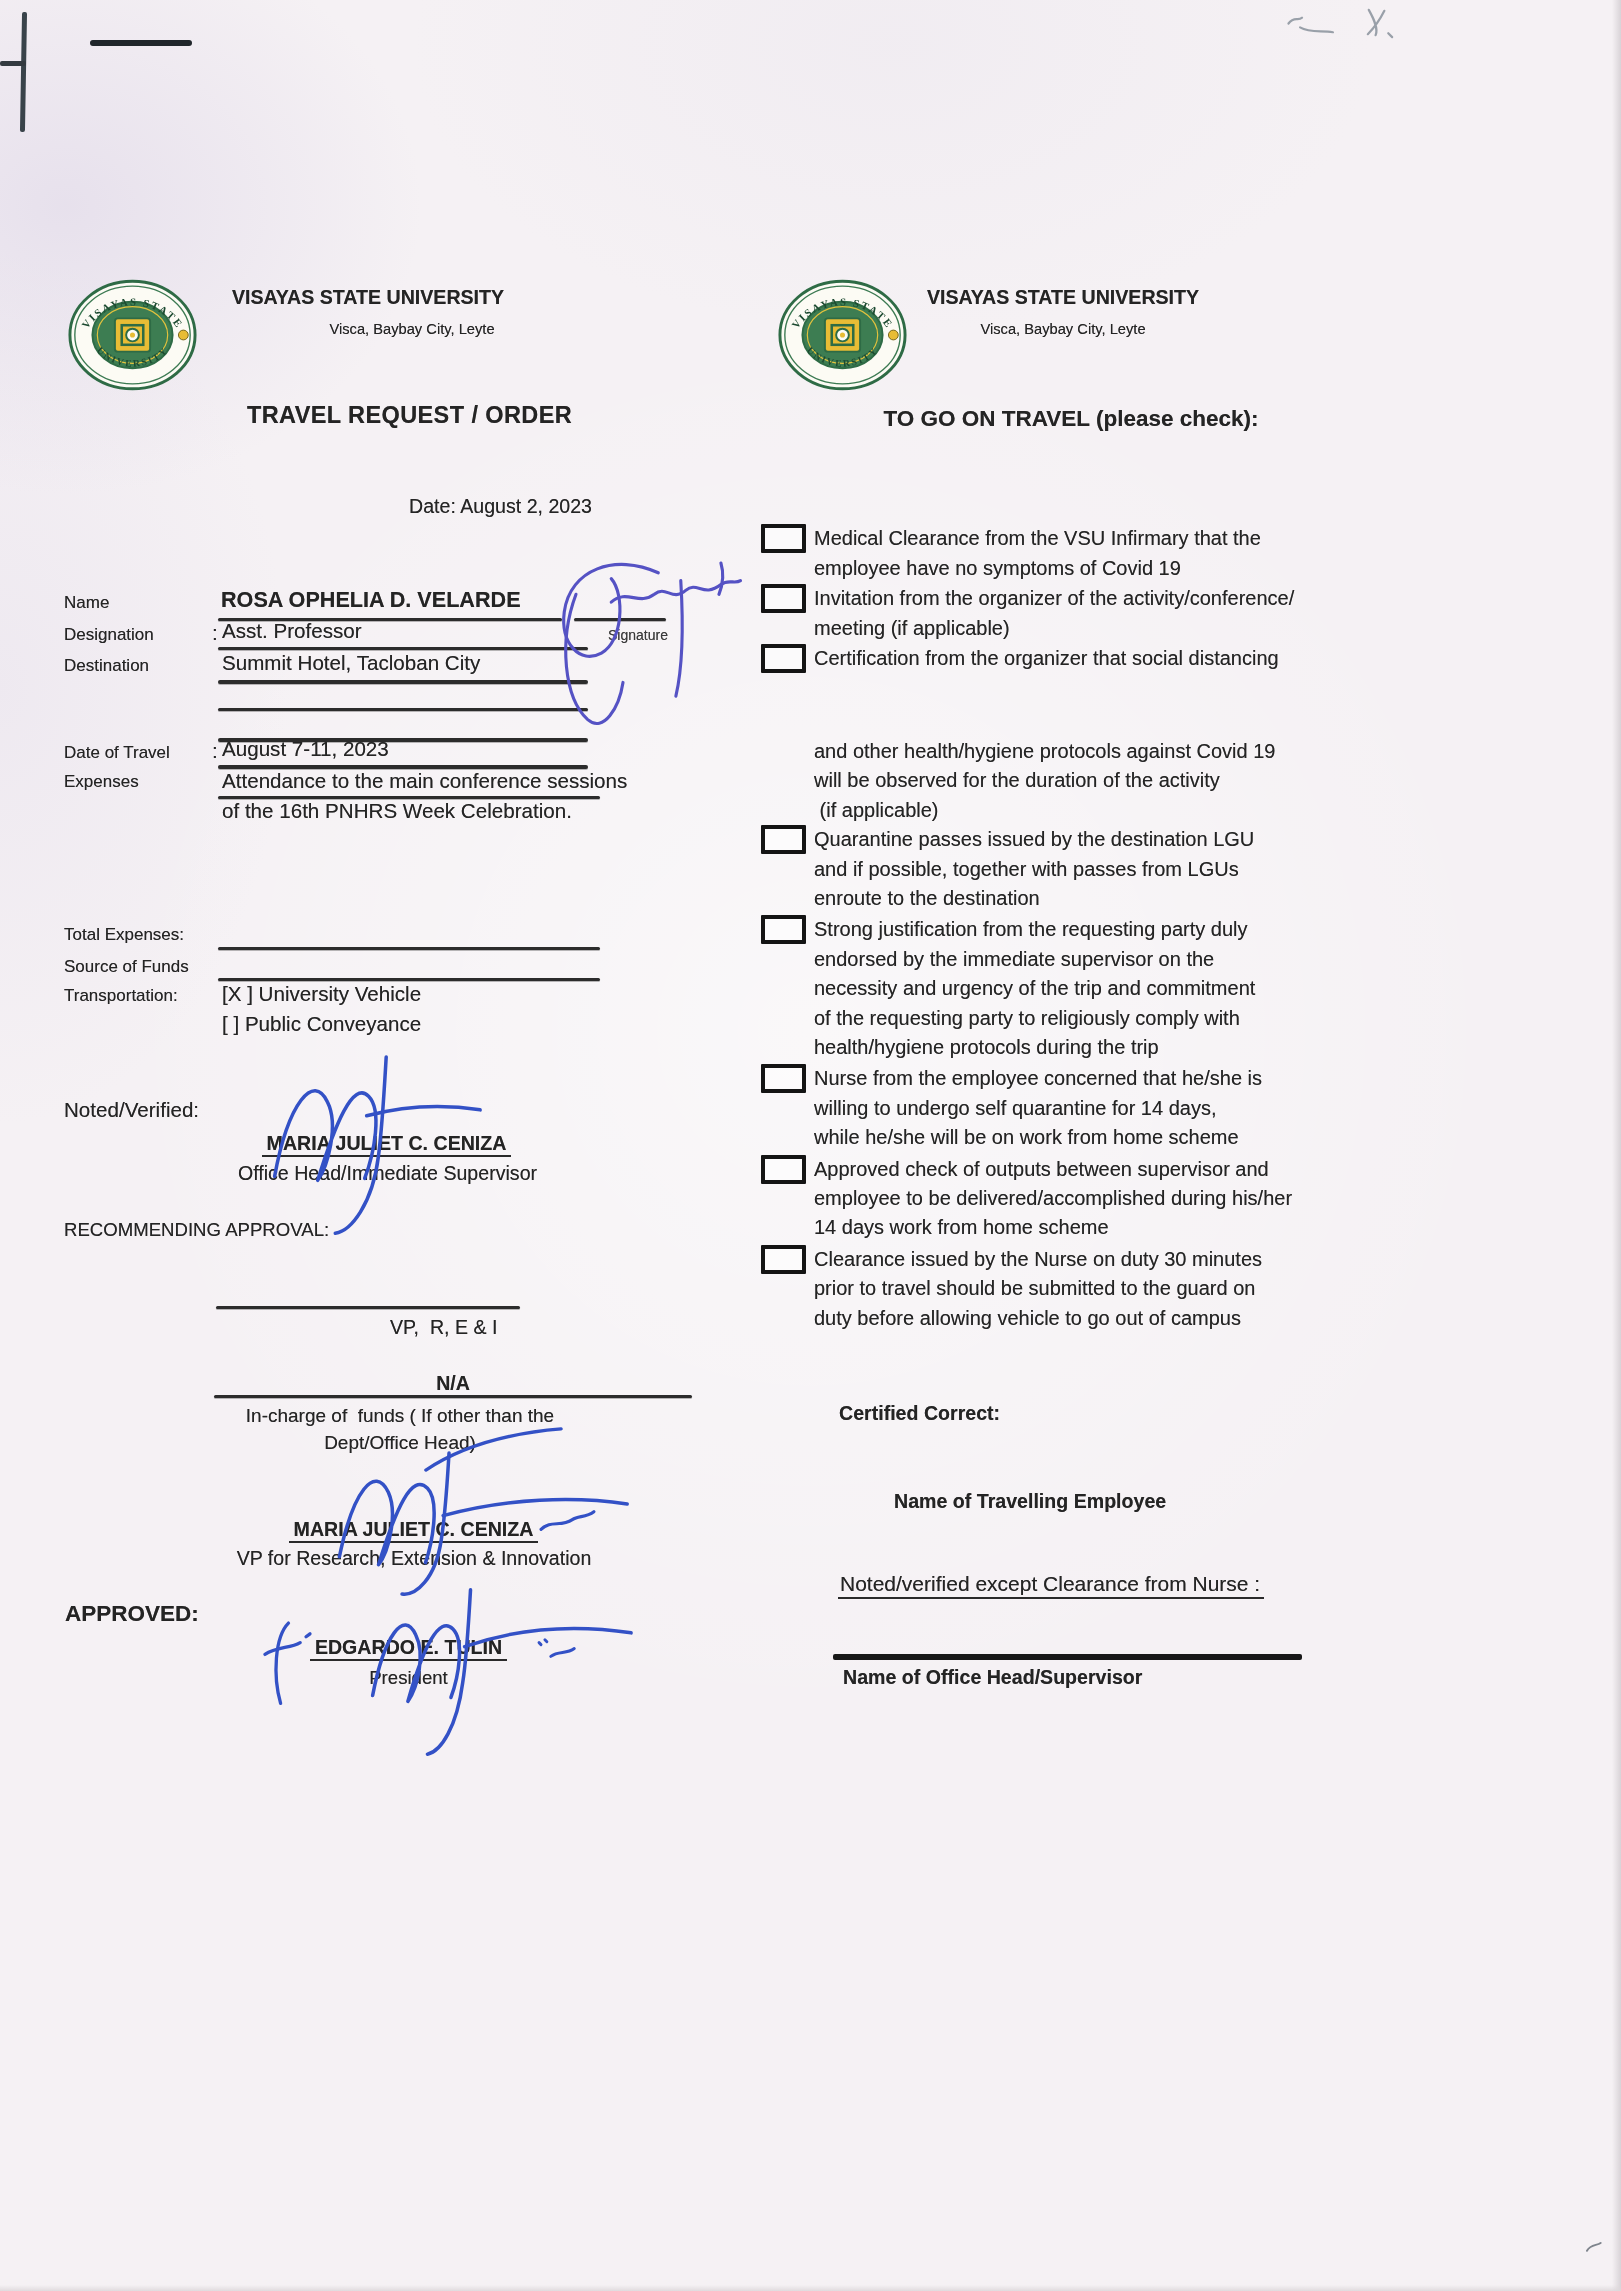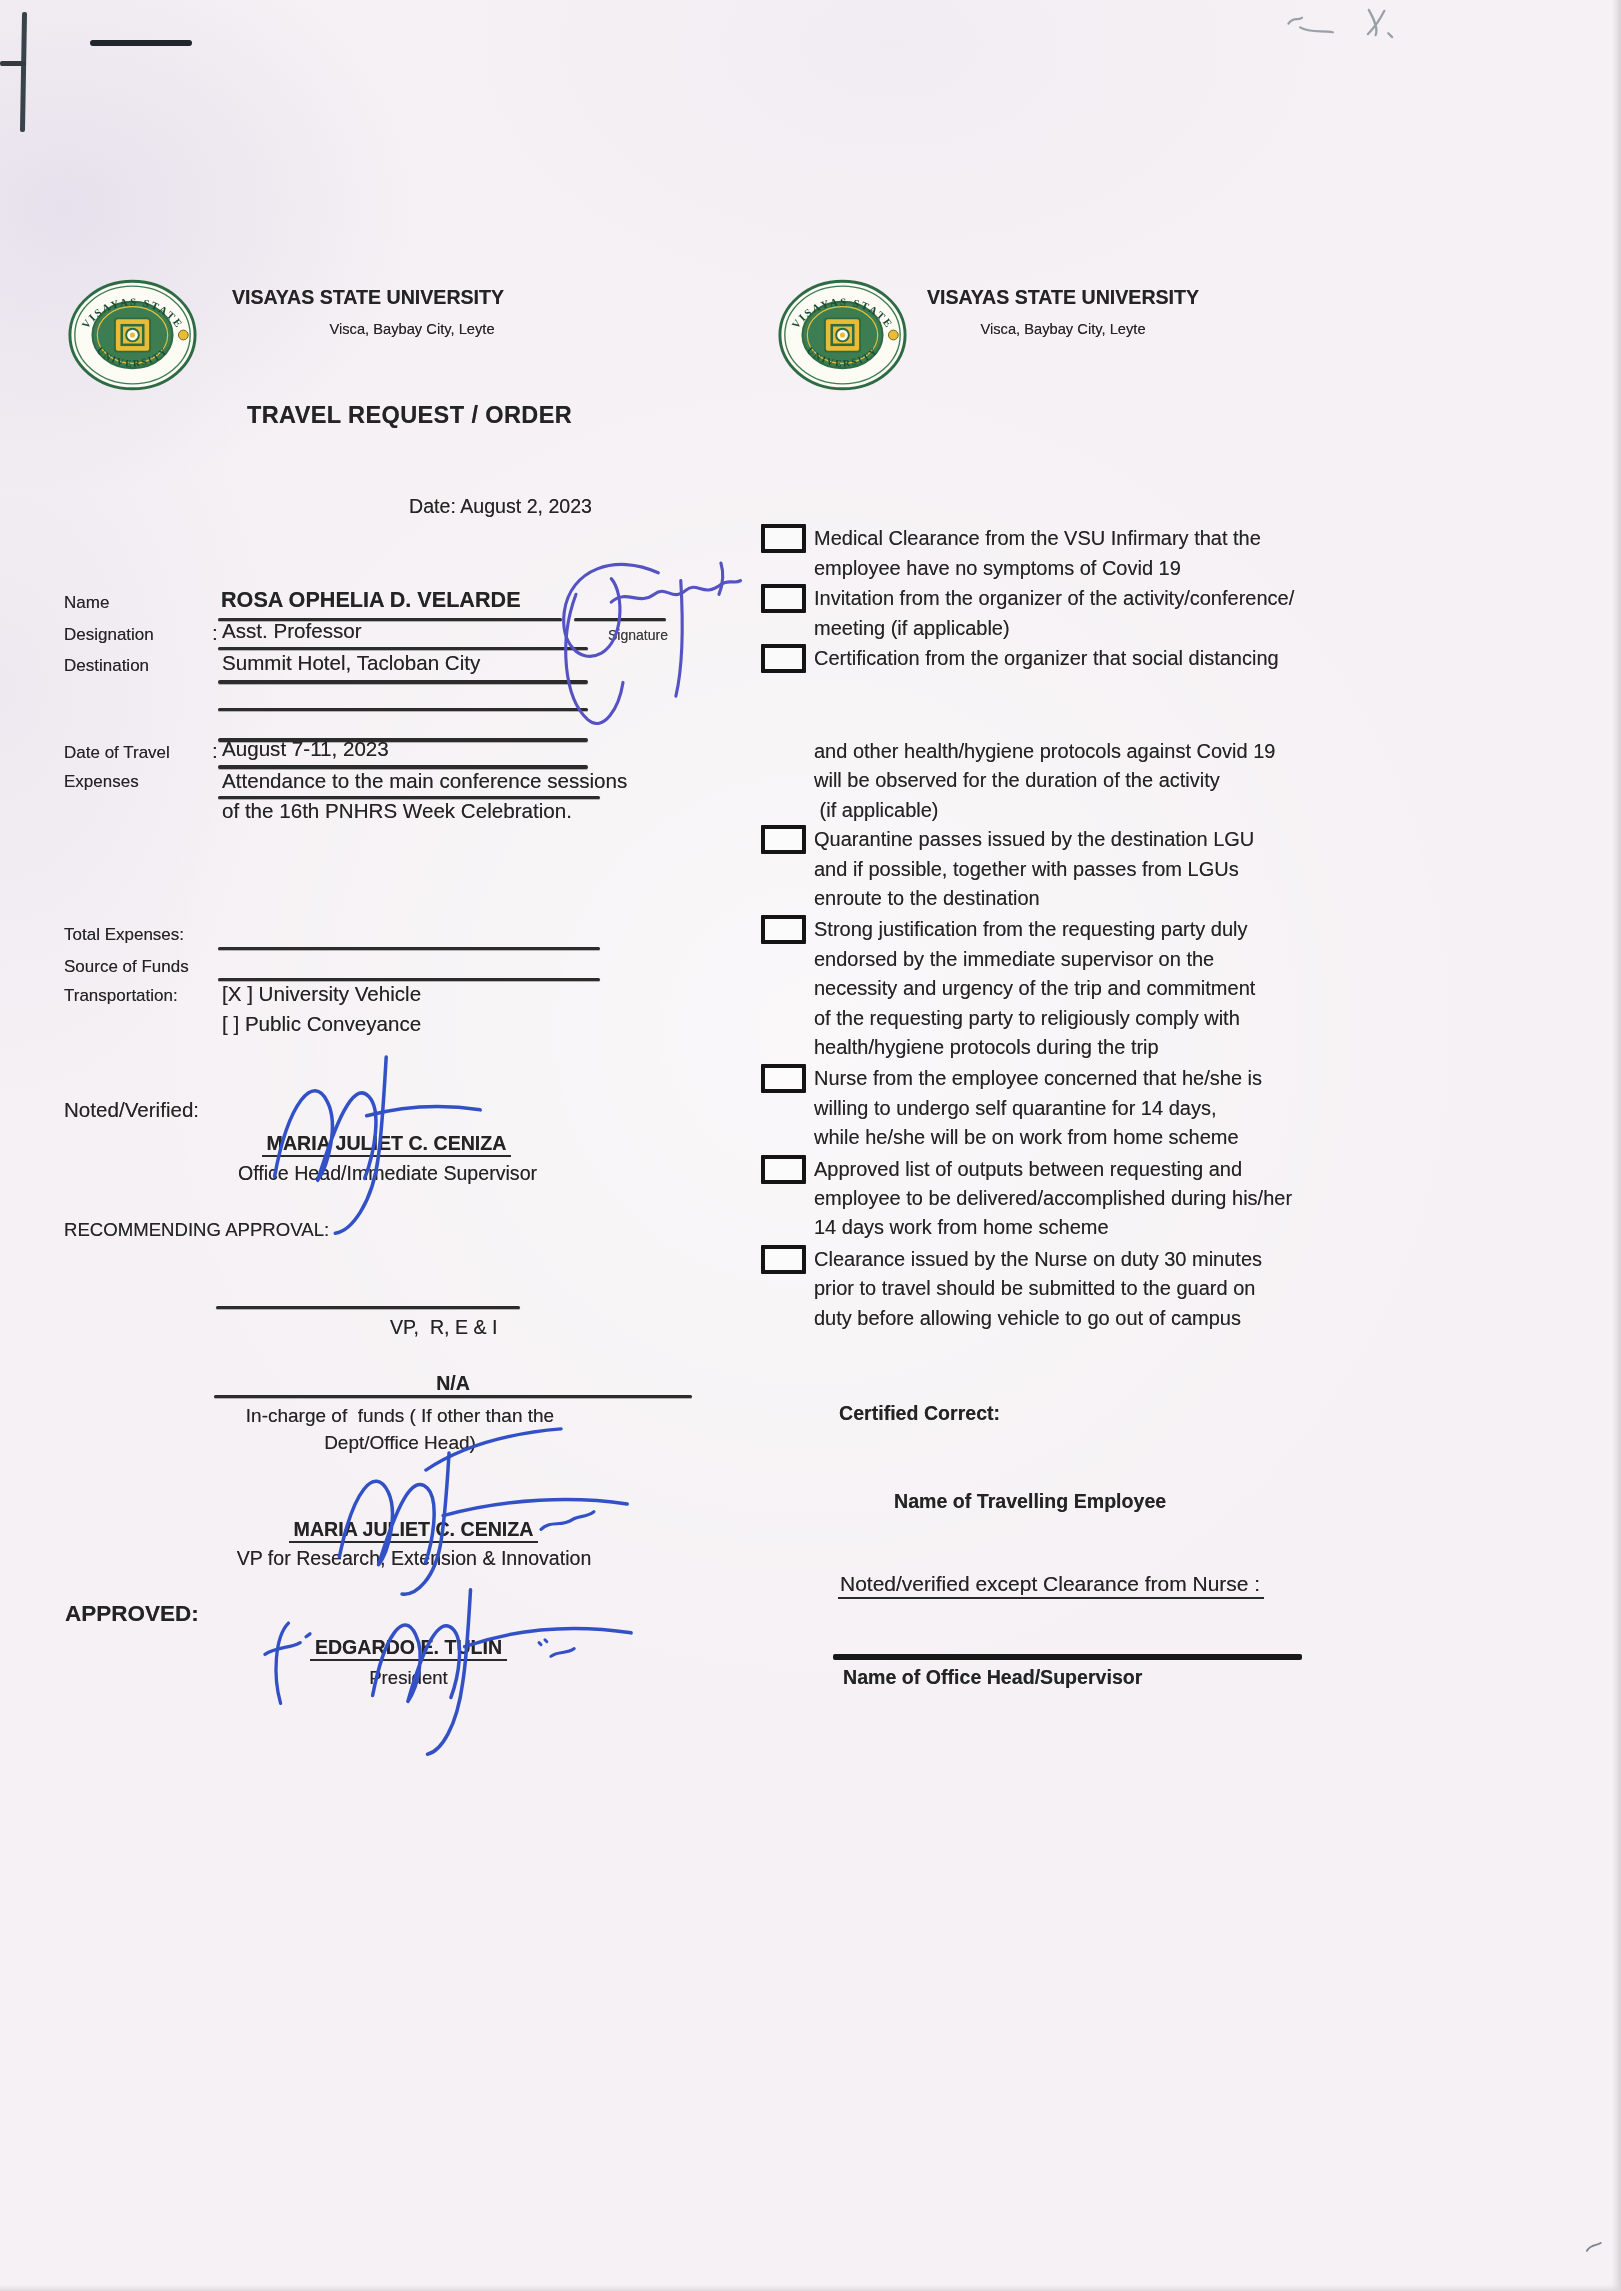--- a/index.html
+++ b/index.html
@@ -148,20 +148,21 @@
     <path id="sealTopR" d="M16,64 A 52,45 0 0 1 118,64" fill="none"></path>
     <path id="sealBotR" d="M23,62 A 46,40 0 0 0 111,62" fill="none"></path>
     <text class="seal-text" font-size="11" letter-spacing="2"><textPath href="#sealTopR" startOffset="50%" text-anchor="middle">VISAYAS STATE</textPath></text>
     <text class="seal-text" font-size="10" letter-spacing="2"><textPath href="#sealBotR" startOffset="50%" text-anchor="middle">UNIVERSITY</textPath></text>
   </svg>
 
   <div class="abs txt b ctr" style="left:916px;top:286px;width:294px;font-size:19.6px;">VISAYAS STATE UNIVERSITY</div>
   <div class="abs txt ctr" style="left:916px;top:321px;width:294px;font-size:14.7px;">Visca, Baybay City, Leyte</div>
 
   <div class="abs ctr" style="left:755px;top:404px;width:632px;font-size:22.5px;line-height:30px;font-weight:bold;">
+    <div class="txt">TO GO ON TRAVEL (please check):</div>
   </div>
 
   <div class="checkbox" style="top:524px;"></div>
   <div class="checkbox" style="top:584px;"></div>
   <div class="checkbox" style="top:644px;"></div>
   <div class="checkbox" style="top:825px;"></div>
   <div class="checkbox" style="top:915px;"></div>
   <div class="checkbox" style="top:1064px;"></div>
   <div class="checkbox" style="top:1155px;"></div>
   <div class="checkbox" style="top:1245px;"></div>
@@ -178,21 +179,21 @@
   <div class="chk-line" style="top:858px;">and if possible, together with passes from LGUs</div>
   <div class="chk-line" style="top:887px;">enroute to the destination</div>
   <div class="chk-line" style="top:918px;text-align:center;">Strong justification from the requesting party duly</div>
   <div class="chk-line" style="top:948px;">endorsed by the immediate supervisor on the</div>
   <div class="chk-line" style="top:977px;">necessity and urgency of the trip and commitment</div>
   <div class="chk-line" style="top:1007px;">of the requesting party to religiously comply with</div>
   <div class="chk-line" style="top:1036px;">health/hygiene protocols during the trip</div>
   <div class="chk-line" style="top:1067px;">Nurse from the employee concerned that he/she is</div>
   <div class="chk-line" style="top:1097px;">willing to undergo self quarantine for 14 days,</div>
   <div class="chk-line" style="top:1126px;">while he/she will be on work from home scheme</div>
-  <div class="chk-line" style="top:1158px;">Approved list of outputs between requesting and</div>
+  <div class="chk-line" style="top:1158px;">Approved check of outputs between supervisor and</div>
   <div class="chk-line" style="top:1187px;">employee to be delivered/accomplished during his/her</div>
   <div class="chk-line" style="top:1216px;">14 days work from home scheme</div>
   <div class="chk-line" style="top:1248px;">Clearance issued by the Nurse on duty 30 minutes</div>
   <div class="chk-line" style="top:1277px;">prior to travel should be submitted to the guard on</div>
   <div class="chk-line" style="top:1307px;">duty before allowing vehicle to go out of campus</div>
 
   <div class="abs txt b" style="left:839px;top:1402px;font-size:19.6px;">Certified Correct:</div>
   <div class="abs txt b" style="left:894px;top:1490px;font-size:19.6px;">Name of Travelling Employee</div>
   <div class="abs" style="left:814px;top:1572px;">
     <span class="txt uline2" style="font-size:21px;">Noted/verified except Clearance from Nurse :</span>

